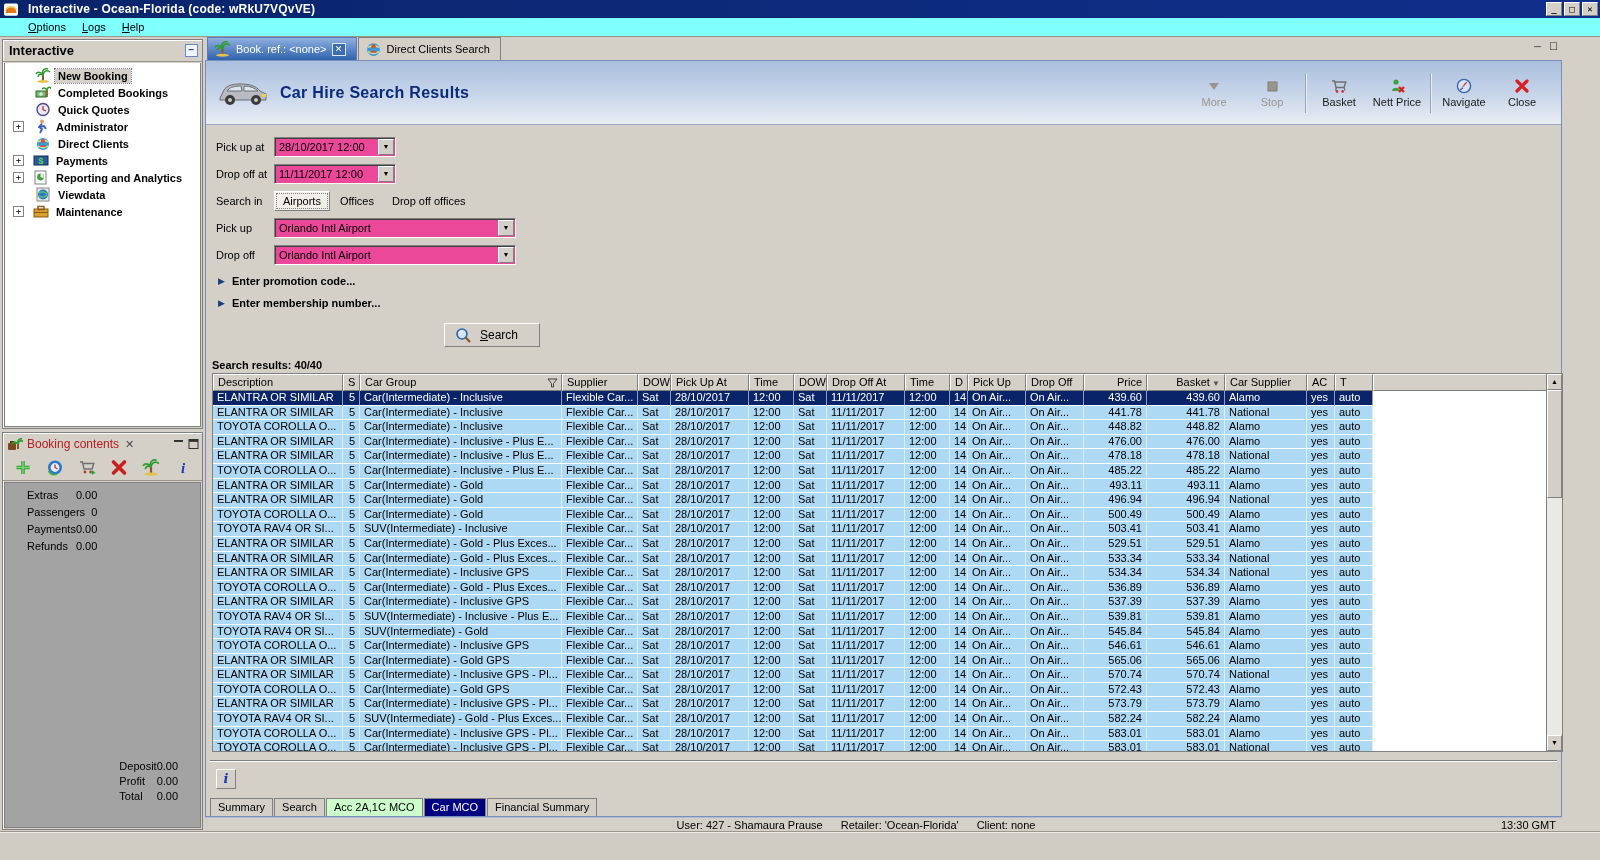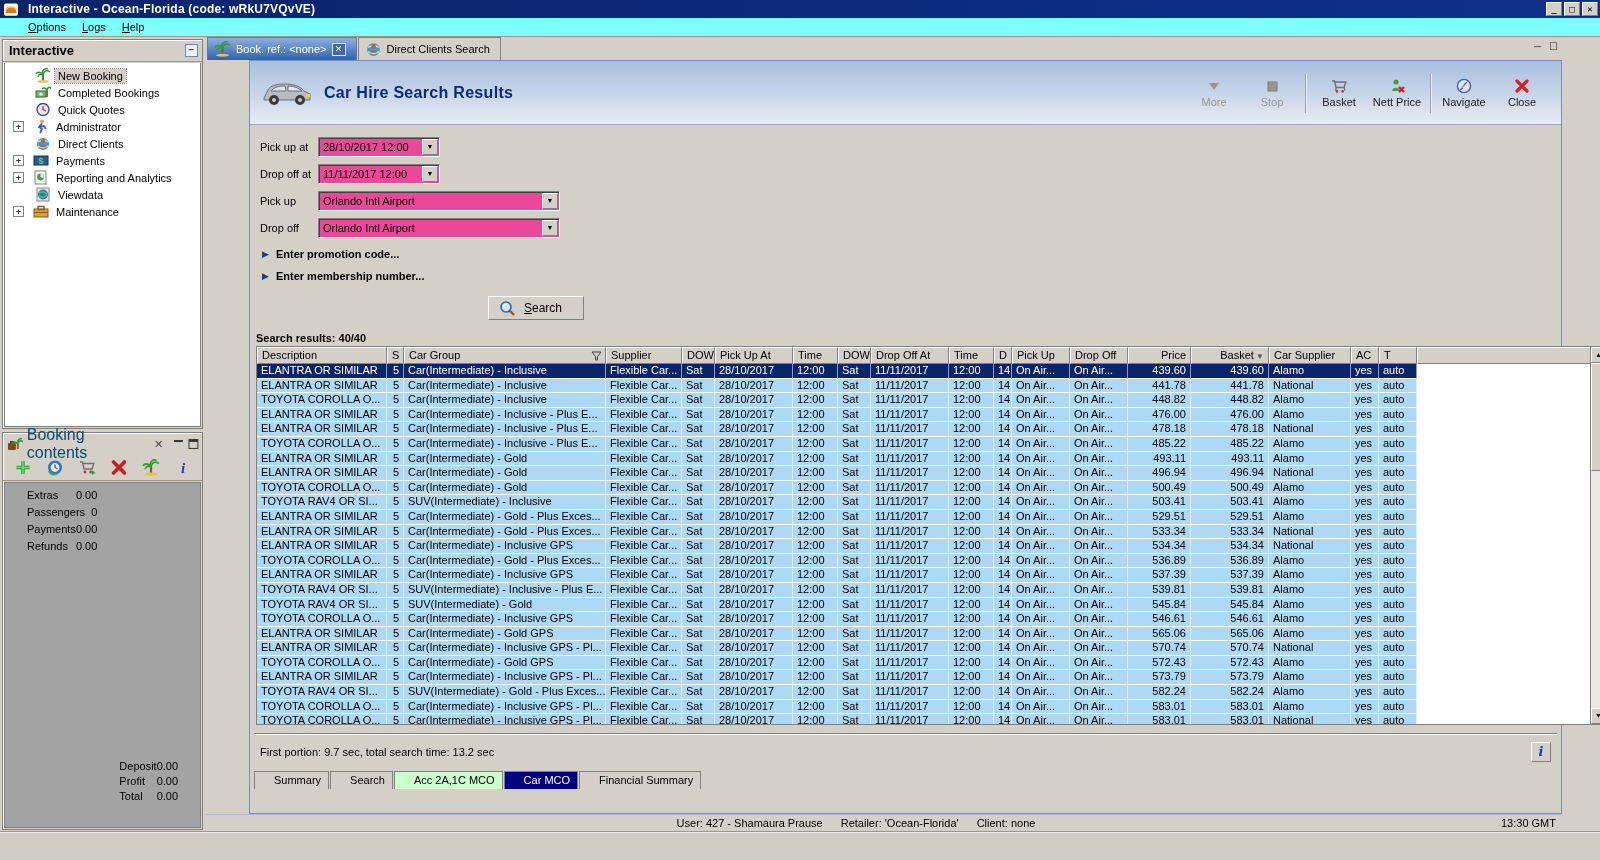--- a/index.html
+++ b/index.html
@@ -30,26 +30,26 @@
   .ipanel { height:390px; display:flex; flex-direction:column; }
   .ipanel-h { height:22px; display:flex; align-items:center; padding:0 4px 0 6px; font-size:13px; font-weight:bold; border-bottom:1px solid #9a968e; }
   .ipanel-h span.t { flex:1; }
   .collapse-box { width:13px; height:13px; border:1px solid #6a86c8; background:#f0f4ff; color:#30408a; font-size:10px; line-height:10px; text-align:center; }
   .tree { flex:1; background:#ffffff; border:1px solid #808080; border-top:none; margin:1px; padding-top:4px; overflow:hidden; }
   .tree-item { display:flex; align-items:center; height:17px; padding-left:8px; }
   .tree-item .pm { width:11px; height:11px; border:1px solid #848284; background:#fff; font-size:9px; line-height:9px; text-align:center; color:#000; margin-right:9px; font-family:"DejaVu Sans Mono",monospace; }
   .tree-item .pm-spacer { width:22px; }
   .tree-item .ticn { width:16px; height:15px; margin-right:4px; flex:none; }
   .tree-item.sel .lbl { background:#d4d0c8; outline:1px dotted #808080; }
-  .tree-item .lbl { padding:1px 3px; }
+  .tree-item .lbl { padding:1px 3px;font-weight:bold; }
 
   
   .bpanel { margin-top:3px; flex:1; display:flex; flex-direction:column; }
   .bpanel-h { height:22px; display:flex; align-items:center; padding:0 3px 0 4px; gap:4px; }
-  .bpanel-h .bt { color:#0c4a6e; font-size:16px; }
+  .bpanel-h .bt { color:#b91c1c; font-size:12px; }
   .bpanel-h .bx { color:#4a4a4a; font-weight:bold; font-size:11px; padding:0 2px; }
   .bpanel-h .spacer { flex:1; }
   .mini-ic { width:11px; height:10px; }
   .btoolbar { height:26px; display:flex; align-items:center; justify-content:center; gap:14px; border-bottom:1px solid #9a968e; }
   .btool { width:18px; height:17px; }
   .bbody { flex:1; background:#a3a3a3; border:1px solid #808080; margin:1px; display:flex; }
   .blist { padding:6px 4px 0 4px; }
   .brow { display:flex; height:17px; padding:0 8px 0 18px; }
   .brow .l { flex:1; }
   .btotals { margin-top:auto; padding:4px 8px 22px 10px; font-weight:normal; }
@@ -58,21 +58,21 @@
 
   
   .tabstrip { height:24px; display:flex; align-items:flex-end; padding-left:2px; position:relative; }
   .dtab { display:flex; align-items:center; gap:5px; height:23px; padding:0 10px 0 6px; border:1px solid #808080; border-bottom:none; margin-right:1px; background:#d4d0c8; }
   .dtab.active { background:linear-gradient(#8fb0e0,#2f62ae); color:#fff; border-color:#5a7ab8;justify-content:flex-end; }
   .dtab .ticn { width:17px; height:16px; }
   .dtab .tclose { width:14px; height:13px; background:#3c6cb4; border:1px solid #dfe8f6; color:#fff; font-size:9px; font-weight:bold; text-align:center; line-height:11px; }
   .tabstrip .stripbtns { position:absolute; right:4px; top:4px; display:flex; gap:8px; color:#2a2a2a; font-size:10px; }
 
   
-  .cpanel { height:832px; border:1px solid #7a8cb8; background:#d4d0c8; display:flex; flex-direction:column;margin-left:44px; }
+  .cpanel { height:832px; border:1px solid #7a8cb8; background:#d4d0c8; display:flex; flex-direction:column; }
   .band { height:64px; background:linear-gradient(#a9c0de,#c9d6ea 55%,#e9edf4); border-bottom:1px solid #98a8c0; display:flex; align-items:center; padding:0 10px; }
   .band .caricn { width:52px; height:30px; margin-right:12px; }
   .band h1 { font-size:16px; color:#0a2a7a; letter-spacing:.3px; }
   .band .spacer { flex:1; }
   .tb-group { display:flex; align-items:center; }
   .tbtn { width:58px; display:flex; flex-direction:column; align-items:center; gap:2px; padding:4px 0; color:#1a1a1a; }
   .tbtn .ic { width:18px; height:16px; }
   .tbtn.disabled { color:#9a968e; }
   .tb-sep { width:1px; height:40px; background:#9aa6b8; margin:0 4px; box-shadow:1px 0 0 #e8ecf4; }
 
@@ -116,21 +116,21 @@
   .vscroll { width:16px; background:#ebe9e4; display:flex; flex-direction:column; border-left:1px solid #808080; }
   .sbtn { height:16px; font-size:7px; text-align:center; line-height:14px; color:#000; flex:none; }
   .sthumb { height:108px; margin-top:0; flex:none; }
   .strack { flex:1; }
 
   
   .statusline { margin:8px 4px 0 4px; border-top:1px solid #808080; box-shadow:0 1px 0 #fff inset; padding:8px 6px 6px 6px; display:flex; align-items:center; }
   .statusline .txt { flex:1; }
   .ibtn { width:20px; height:20px; text-align:center; font-family:"DejaVu Serif",serif; font-weight:bold; font-style:italic; color:#1a3ab8; font-size:13px; line-height:18px; }
   .btabs { display:flex; align-items:flex-end; height:19px; margin:2px 0 0 4px; }
-  .btab { padding:2px 7px 3px 19px; border:1px solid #808080; border-bottom:none; background:#d4d0c8; margin-right:1px;text-align:right; }
+  .btab { padding:2px 7px 3px 7px; border:1px solid #808080; border-bottom:none; background:#d4d0c8; margin-right:1px;text-align:right; }
   .btab.green { background:#ccffcc; }
   .btab.navy { background:#000080; color:#fff; }
 
   
   .statusbar { height:20px; display:flex; align-items:center; border-top:1px solid #aebcd8; padding:0 6px; }
   .statusbar .mid { flex:1; text-align:center; display:flex; justify-content:center; gap:18px; }
   .bottomstrip { height:28px; background:#d0ccc4; border-top:1px solid #f0eee8; box-shadow:0 -1px 0 #9a968e; }
 
   svg { display:block; width:100%; height:100%; }
 </style>
@@ -490,20 +490,28 @@
           </div>
         </div>
         <div class="frow">
           <span class="flabel">Drop off at</span>
           <div class="combo w-date">
             <span class="cval">11/11/2017 12:00</span>
             <span class="cbtn">▼</span>
           </div>
         </div>
         <div class="frow">
+          <span class="flabel">Search in</span>
+          <div class="searchin" id="searchin">
+              <span class="sin-opt sel">Airports</span>
+              <span class="sin-opt">Offices</span>
+              <span class="sin-opt">Drop off offices</span>
+            </div>
+        </div>
+        <div class="frow">
           <span class="flabel">Pick up</span>
           <div class="combo w-air">
             <span class="cval">Orlando Intl Airport</span>
             <span class="cbtn">▼</span>
           </div>
         </div>
         <div class="frow">
           <span class="flabel">Drop off</span>
           <div class="combo w-air">
             <span class="cval">Orlando Intl Airport</span>
@@ -1065,21 +1073,20 @@
         </div>
         <div class="vscroll">
           <span class="sbtn raised">▲</span>
           <span class="sthumb raised"></span>
           <span class="strack"></span>
           <span class="sbtn raised">▼</span>
         </div>
       </div>
 
       <div class="statusline">
-        <span class="txt">First portion: 9.7 sec, total search time: 13.2 sec</span>
         <span class="ibtn raised">i</span>
       </div>
 
       <div class="btabs" id="btabs">
           <span class="btab">Summary</span>
           <span class="btab">Search</span>
           <span class="btab green">Acc 2A,1C MCO</span>
           <span class="btab navy">Car MCO</span>
           <span class="btab">Financial Summary</span>
         </div>

